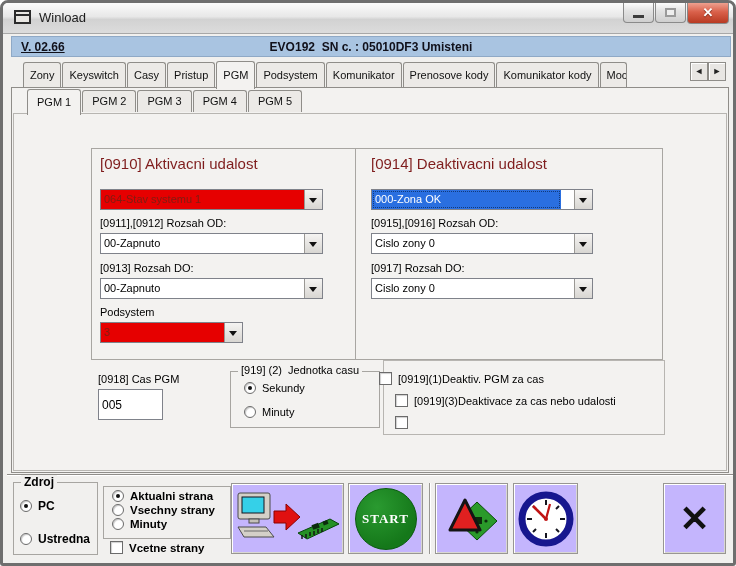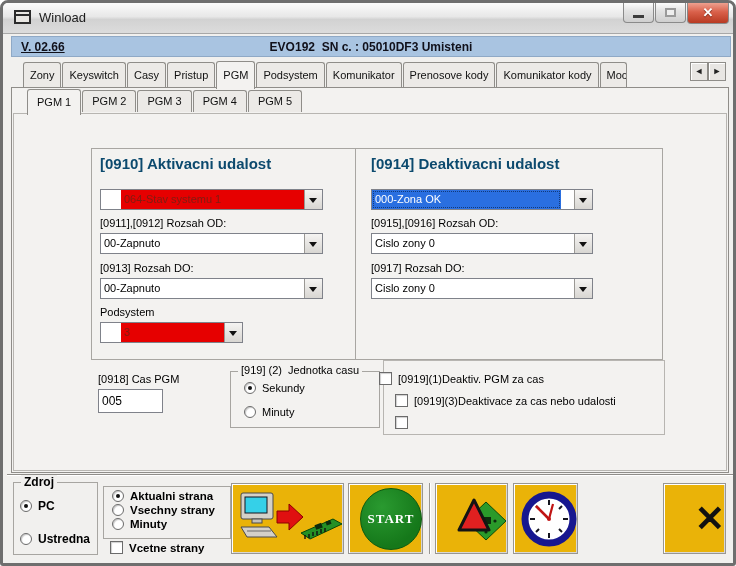--- a/index.html
+++ b/index.html
@@ -42,49 +42,49 @@
     font-size:9px;text-align:center;line-height:17px;color:#222;box-shadow:inset 1px 1px 0 #fff;}
   
   .page-box{position:absolute;left:8px;top:84px;width:718px;height:386px;box-sizing:border-box;
     border:1px solid #8f8d89;background:#f3f2f0;}
   .inner-box{position:absolute;left:10px;top:110px;width:714px;height:358px;box-sizing:border-box;
     border:1px solid #b7b5b1;}
   
   .bigbox{position:absolute;left:88px;top:145px;width:572px;height:212px;box-sizing:border-box;
     border:1px solid #a8a6a2;background:#f3f2f0;}
   .vdivider{position:absolute;left:352px;top:146px;width:1px;height:210px;background:#a8a6a2;}
-  .h1{position:absolute;font-size:15px;font-weight:bold;color:#0c4a6e;}
+  .h1{position:absolute;font-size:15px;font-weight:normal;color:#7f1d1d;}
   .lbl{position:absolute;font-size:11px;color:#000;white-space:nowrap;}
   .combo{position:absolute;height:21px;box-sizing:border-box;border:1px solid #7f828a;background:#fff;display:flex;}
   .combo-field{flex:1;font-size:11px;line-height:19px;padding:0 3px;color:#000;overflow:hidden;white-space:nowrap;}
-  .combo-field.red{background:#e60000;color:#7e1d12;margin-left:20px;}
+  .combo-field.red{background:#e60000;color:#7e1d12;}
   .combo-field.blue{background:#2a6fe0;color:#fff;outline:1px dotted #123a7a;outline-offset:-2px;}
   .combo-btn{width:17px;border-left:1px solid #9a9894;background:linear-gradient(#f5f4f2,#d8d6d2);
     position:relative;}
   .tri{position:absolute;left:4px;top:8px;width:0;height:0;border-left:4px solid transparent;
     border-right:4px solid transparent;border-top:5px solid #111;}
-  .txt{position:absolute;box-sizing:border-box;height:24px;border:1px solid #7f828a;background:#fff;
+  .txt{position:absolute;box-sizing:border-box;height:31px;border:1px solid #7f828a;background:#fff;
     font-family:"Liberation Sans",sans-serif;font-size:12px;padding:1px 3px;color:#000;}
   .group{position:absolute;box-sizing:border-box;border:1px solid #a7a5a1;}
   .legend{position:absolute;top:-8px;left:7px;background:#f3f2f0;padding:0 3px;font-size:11px;white-space:pre;}
   .radio{display:inline-block;width:12px;height:12px;border-radius:50%;border:1px solid #6b6b6b;background:#fff;
     box-sizing:border-box;position:relative;vertical-align:-2px;box-shadow:inset 1px 1px 1px #c9c9c9;}
   .radio.on:after{content:"";position:absolute;left:3px;top:3px;width:4px;height:4px;border-radius:50%;background:#111;}
   .checkbox{display:inline-block;width:13px;height:13px;border:1px solid #6b6b6b;background:#fff;
     box-sizing:border-box;vertical-align:-2px;box-shadow:inset 1px 1px 1px #cfcfcf;}
   .ctl-row{position:absolute;font-size:11px;white-space:nowrap;color:#000;}
   .ctl-row .t{margin-left:6px;}
   .chkframe{position:absolute;left:380px;top:357px;width:282px;height:75px;box-sizing:border-box;border:1px solid #b7b5b1;}
   
   .botline{position:absolute;left:4px;top:471px;width:728px;height:0;border-top:1px solid #8f8d89;border-bottom:1px solid #fff;}
   .bold-row{font-weight:bold;font-size:12px;}
   .pagegrp-row{font-weight:bold;font-size:11.5px;}
-  .tool-btn{position:absolute;box-sizing:border-box;border:1px solid #989692;background:#eab308;
+  .tool-btn{position:absolute;box-sizing:border-box;border:1px solid #989692;background:#c4b5fd;
     box-shadow:inset 1px 1px 0 #ffffff,inset -1px -1px 0 #d9d7d3;padding:0;display:flex;
-    align-items:center;justify-content:flex-end;cursor:default;}
+    align-items:center;justify-content:center;cursor:default;}
   .start-circle{width:60px;height:60px;border-radius:50%;background:radial-gradient(circle at 35% 30%,#2a9a30,#15781a 70%);
     border:1px solid #0b5a10;color:#fff;font-family:"Liberation Serif",serif;font-weight:bold;font-size:13px;
     display:flex;align-items:center;justify-content:center;letter-spacing:1px;}
   .big-x{font-size:36px;font-weight:bold;color:#111;line-height:1;}
   .vsep{position:absolute;left:426px;top:480px;width:0;height:71px;border-left:1px solid #989692;border-right:1px solid #fff;}
 </style>
 </head>
 <body>
 
 <div id="window">

